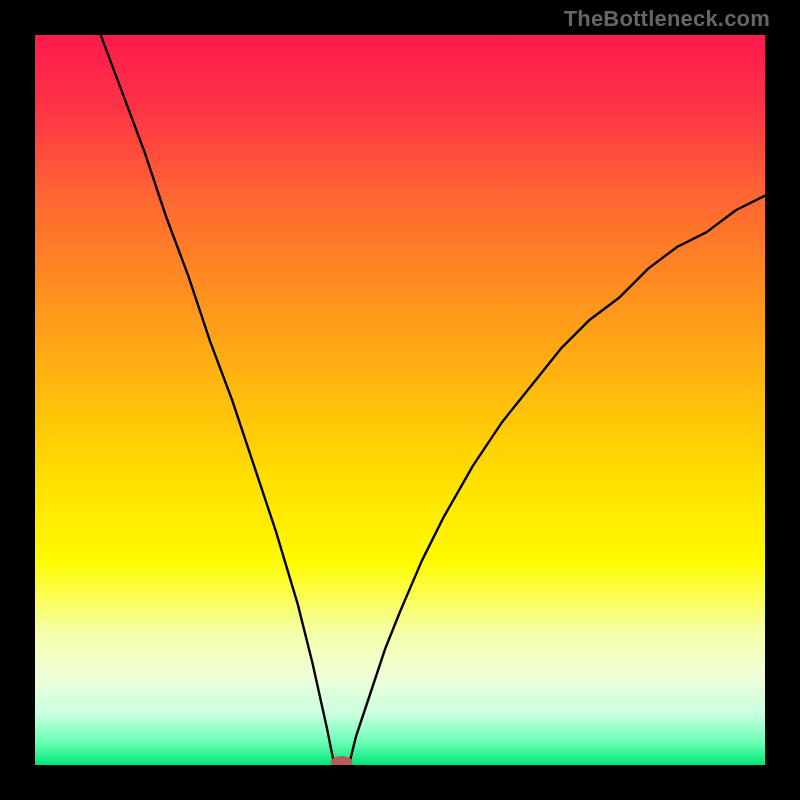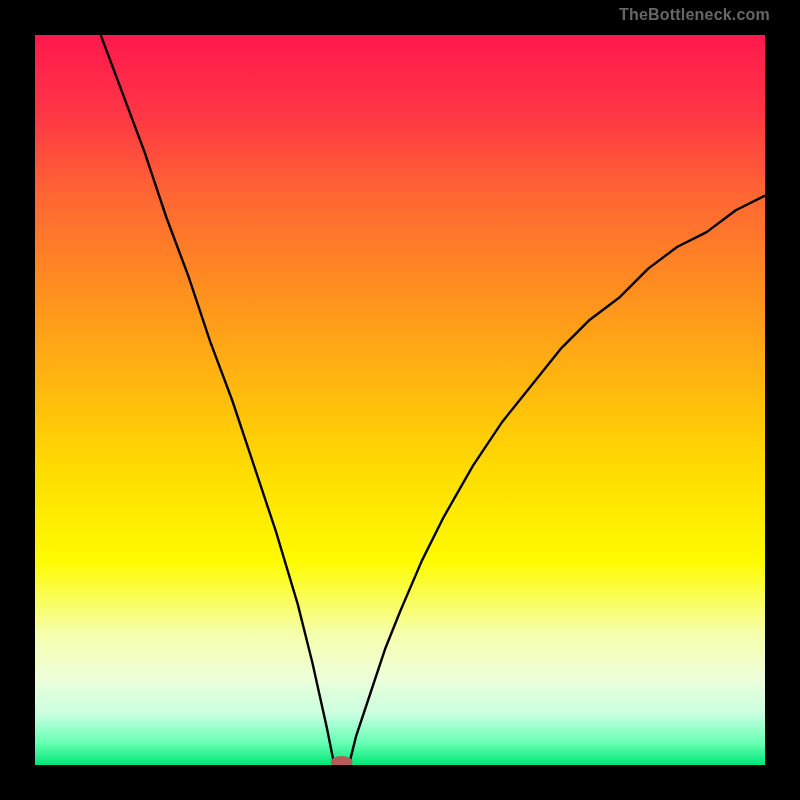--- a/index.html
+++ b/index.html
@@ -22,21 +22,21 @@
     left: 35px;
     top: 35px;
     width: 730px;
     height: 730px;
   }
   .watermark {
     position: absolute;
     top: 6px;
     right: 30px;
     color: #666;
-    font-size: 16px;
+    font-size: 22px;
     font-weight: bold;
     font-family: Arial, sans-serif;
     letter-spacing: 0.2px;
   }
   svg { display: block; }
 </style>
 </head>
 <body>
 
 <div class="frame">

